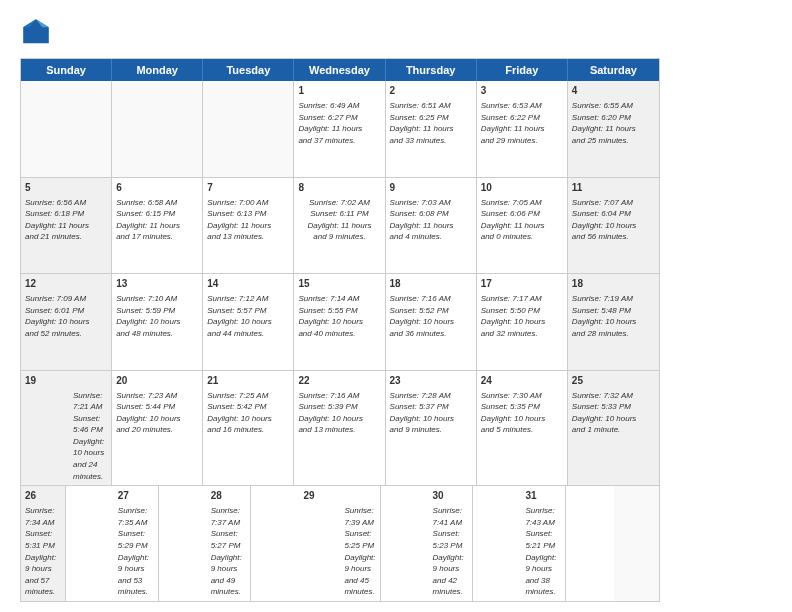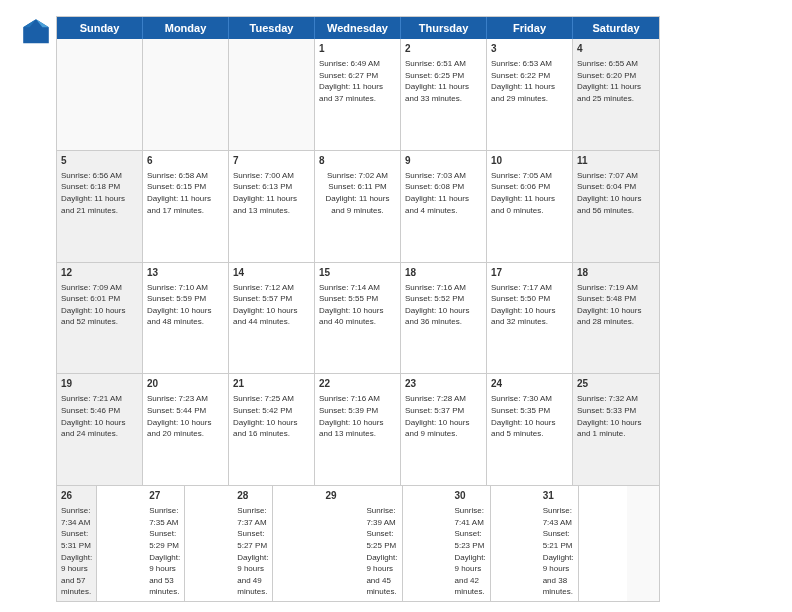--- a/index.html
+++ b/index.html
@@ -8,21 +8,21 @@
       background: #fff;
       width: 792px;
       height: 612px;
       overflow: hidden;
     }
     .page {
       width: 684px;
       height: 612px;
       padding: 16px 24px 10px 20px;
       display: flex;
-      flex-direction: row;
+      flex-direction: column;
     }
     .header {
       display: flex;
       justify-content: space-between;
       align-items: flex-start;
       margin-bottom: 10px;
     }
     .logo {
       display: flex;
       align-items: center;
@@ -99,20 +99,21 @@
     .day-num {
       font-size: 10px;
       font-weight: bold;
       margin-bottom: 2px;
       display: block;
     }
     .cell-text {
       font-size: 8px;
       color: #333;
       line-height: 1.45;
+      font-style: italic;
     }
   </style>
 </head>
 <body>
 
 <div class="page">
   <div class="header">
     <div class="logo">
       <svg class="logo-icon" viewBox="0 0 40 40">
         <polygon points="20,4 36,14 36,34 4,34 4,14" fill="#1a5fa8"></polygon>
@@ -272,21 +273,21 @@
             <span class="day-num">18</span>
             <div class="cell-text" style="white-space: pre-line;">Sunrise: 7:19 AM
 Sunset: 5:48 PM
 Daylight: 10 hours
 and 28 minutes.</div>
           </div>
         </div>
         <div class="cal-row">
           <div class="cal-cell shaded">
             <span class="day-num">19</span>
-            <div class="cell-text" style="white-space: pre-line;">Sunrise: 7:21 AM
+            <div class="cell-text" style="white-space: pre-line; margin-left: 48px;">Sunrise: 7:21 AM
 Sunset: 5:46 PM
 Daylight: 10 hours
 and 24 minutes.</div>
           </div>
           <div class="cal-cell">
             <span class="day-num">20</span>
             <div class="cell-text" style="white-space: pre-line;">Sunrise: 7:23 AM
 Sunset: 5:44 PM
 Daylight: 10 hours
 and 20 minutes.</div>

